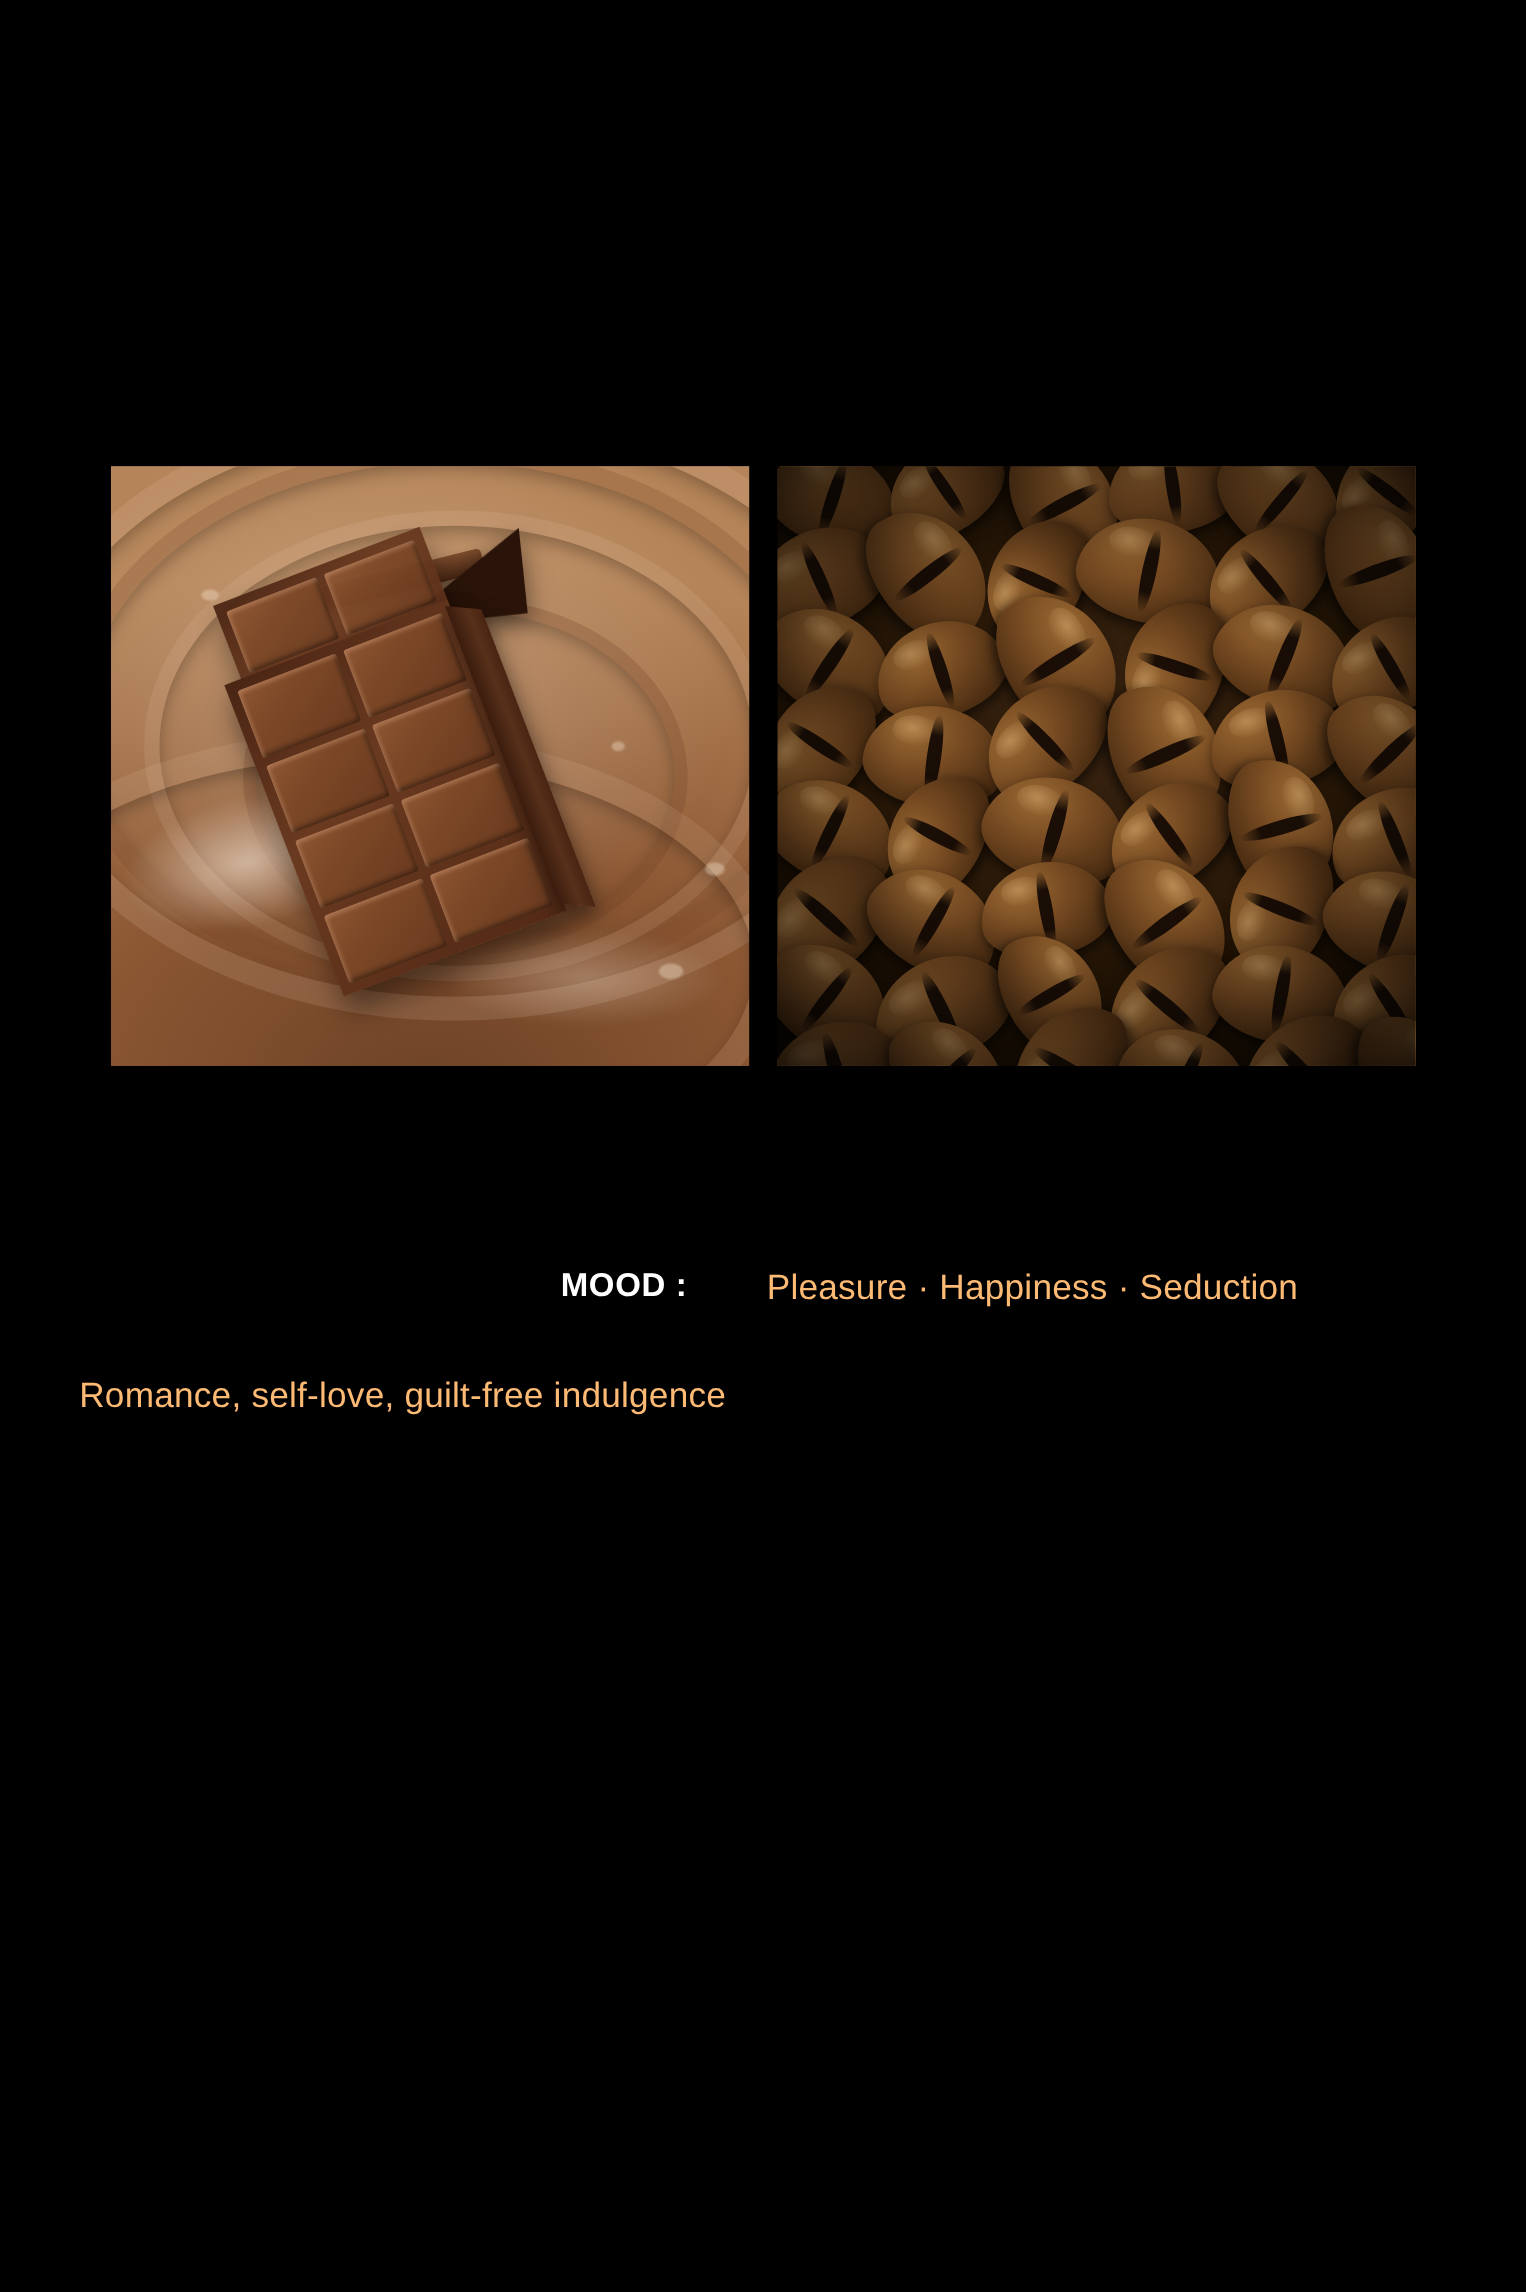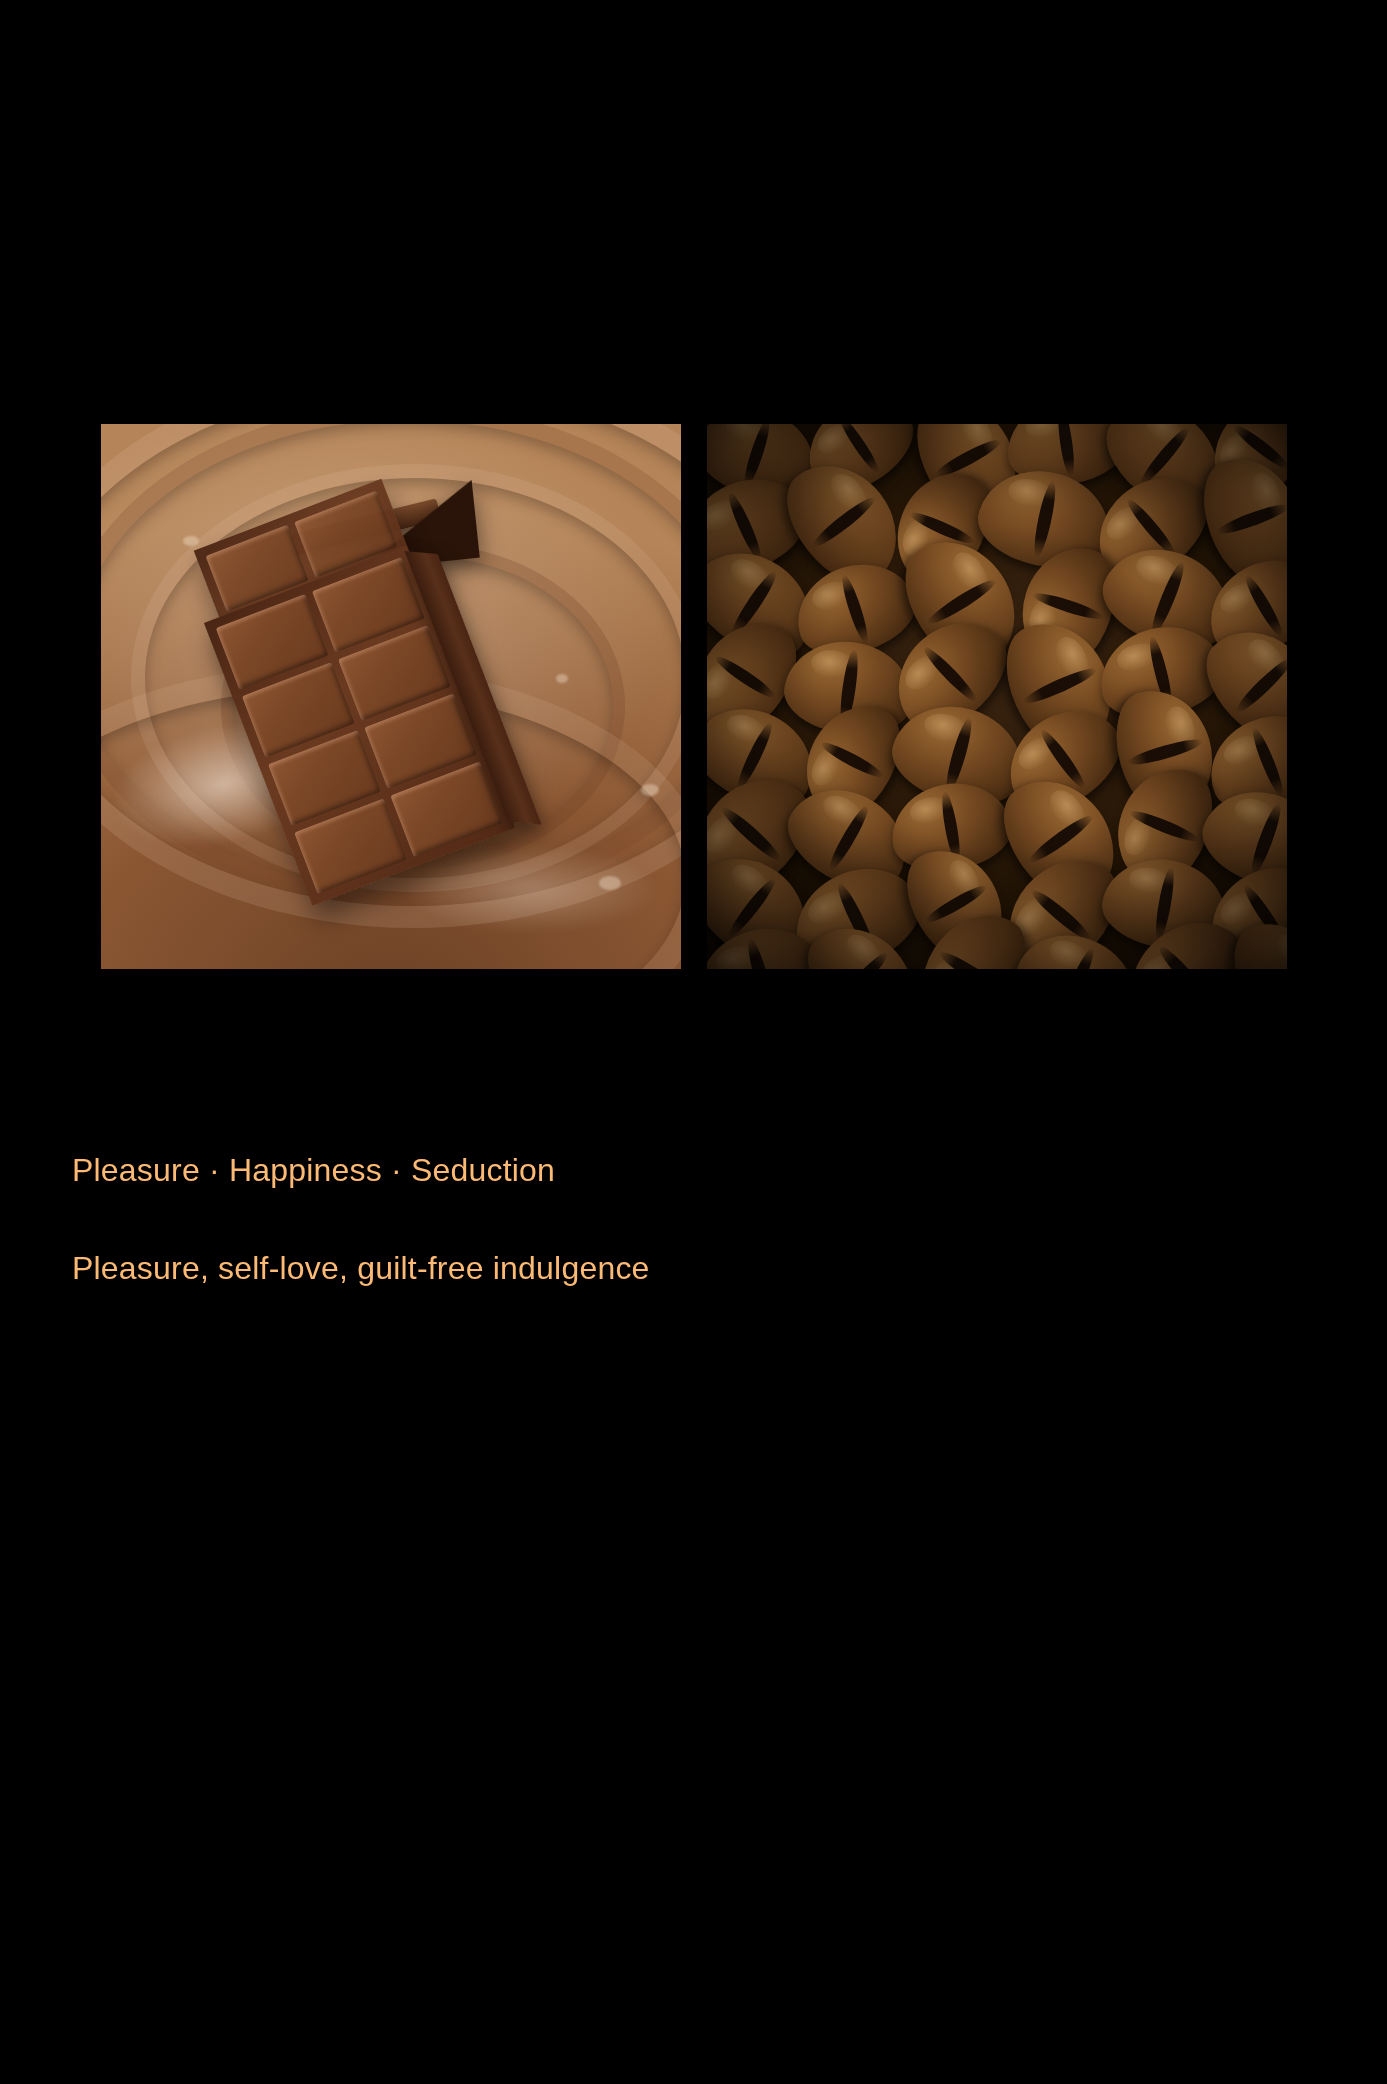--- a/index.html
+++ b/index.html
@@ -331,25 +331,26 @@
       <div class="bean" style="left:516px;  top:512px;  width:118px; height:84px;  transform:rotate(64deg);"></div>
 
       <div class="vignette"></div>
     </div>
 
   </div>
 
   <div class="specs">
 
     <div class="spec-row">
+      <div class="spec-label">MOOD :</div>
       <div class="spec-value">Pleasure · Happiness · Seduction</div>
     </div>
 
     <div class="spec-row">
-      <div class="spec-value">Pleasure, self-love, guilt-free indulgence</div>
+      <div class="spec-value">Romance, self-love, guilt-free indulgence</div>
     </div>
 
     <div class="spec-row last">
     </div>
 
   </div>
 
 </div>
 
 </body></html>

